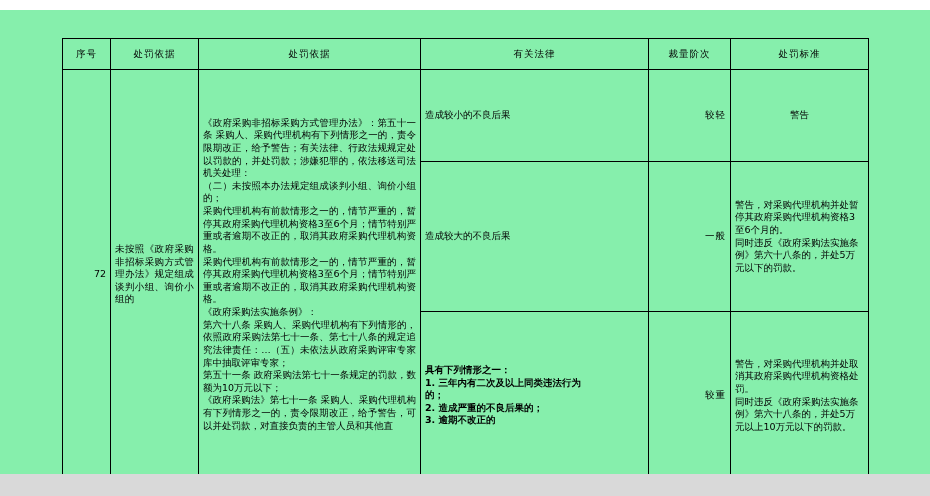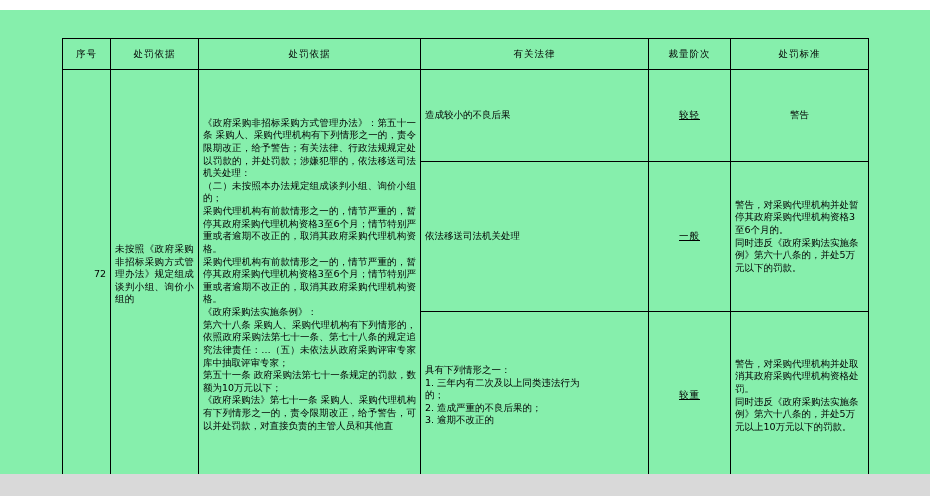--- a/index.html
+++ b/index.html
@@ -69,26 +69,26 @@
   }
   td.c-case {
     text-align: left;
     font-size: 10px;
     line-height: 1.5;
     padding: 4px 8px;
     vertical-align: middle;
   }
   td.c-case .blk {
     display: block;
+    font-weight: bold;
   }
   td.c-level {
-    text-align: center;
+    text-align: right;
     font-size: 10.5px;
     letter-spacing: 1px;
-    text-decoration: underline;
   }
   td.c-penalty {
     text-align: left;
     font-size: 10px;
     line-height: 1.5;
     padding: 4px 8px;
     vertical-align: middle;
   }
   td.c-penalty.center {
     text-align: center;
@@ -175,21 +175,21 @@
             <span class="blk">第五十一条 政府采购法第七十一条规定的罚款，数额为10万元以下；</span>
             <span class="blk">《政府采购法》第七十一条 采购人、采购代理机构有下列情形之一的，责令限期改正，给予警告，可以并处罚款，对直接负责的主管人员和其他直</span>
           </td>
           <td class="c-case">造成较小的不良后果</td>
           <td class="c-level">较轻</td>
           <td class="c-penalty center">
             <span class="blk">警告</span>
           </td>
         </tr>
         <tr class="row-h2">
-          <td class="c-case">依法移送司法机关处理</td>
+          <td class="c-case">造成较大的不良后果</td>
           <td class="c-level">一般</td>
           <td class="c-penalty">
             <span class="blk">警告，对采购代理机构并处暂停其政府采购代理机构资格3至6个月的。</span>
             <span class="blk">同时违反《政府采购法实施条例》第六十八条的，并处5万元以下的罚款。</span>
           </td>
         </tr>
         <tr class="row-h3">
           <td class="c-case">
             <span class="blk">具有下列情形之一：</span>
             <span class="blk">1. 三年内有二次及以上同类违法行为</span>

